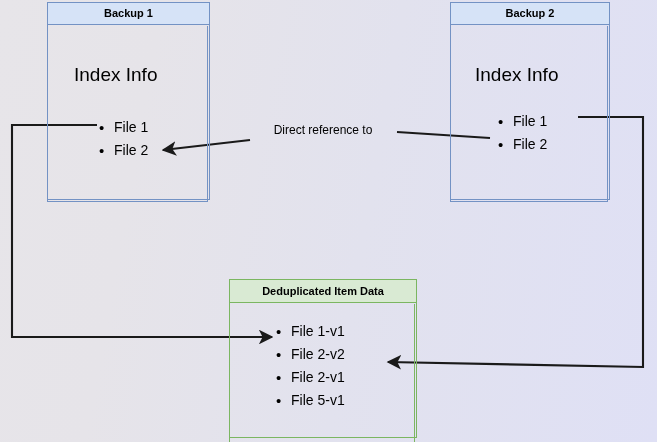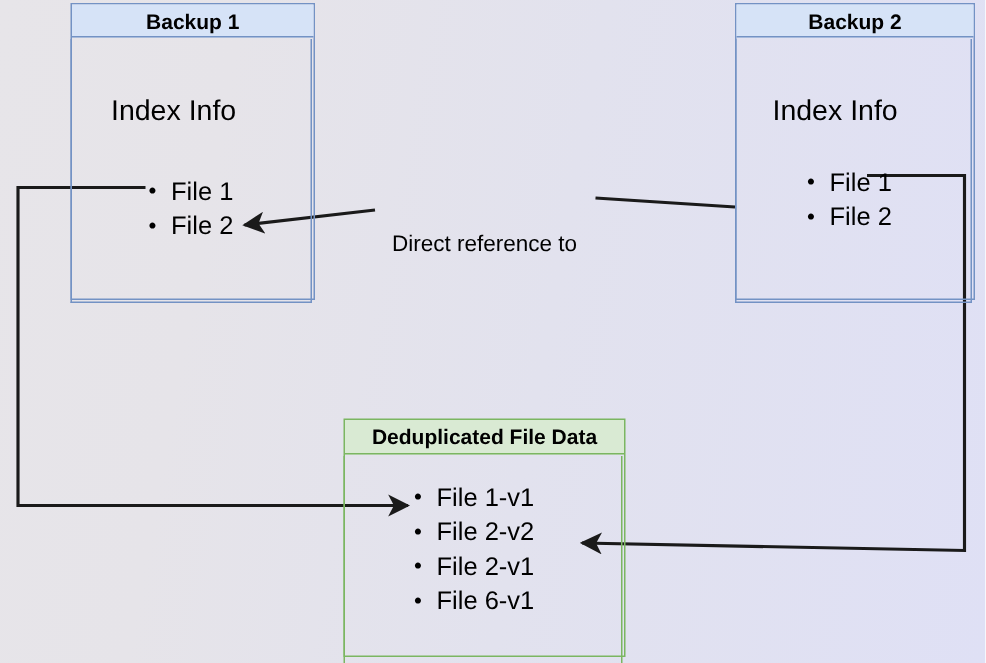--- a/index.html
+++ b/index.html
@@ -31,21 +31,21 @@
   .box {
     position: absolute;
     box-sizing: border-box;
     background: transparent;
   }
   .box-header {
     box-sizing: border-box;
     width: 100%;
     text-align: center;
     font-weight: bold;
-    font-size: 14px;
+    font-size: 11px;
     color: #000000;
     line-height: 1;
     display: flex;
     align-items: center;
     justify-content: center;
   }
   .box-body {
     box-sizing: border-box;
     width: 100%;
     position: relative;
@@ -86,45 +86,44 @@
     color: #000;
     white-space: nowrap;
   }
   .file-list {
     position: absolute;
     margin: 0;
     padding: 0;
     list-style: none;
   }
   .file-list li {
-    font-size: 17px;
+    font-size: 14px;
     color: #000;
     line-height: 23px;
     white-space: nowrap;
     position: relative;
     padding-left: 15px;
   }
   .file-list li::before {
     content: "\2022";
     position: absolute;
     left: 0;
     top: 0;
     font-size: 15px;
     line-height: 23px;
   }
 
   
   .edge-label {
     position: absolute;
-    font-size: 15px;
+    font-size: 12px;
     color: #000;
     line-height: 17px;
     text-align: center;
     white-space: nowrap;
-    margin-top: 32px;
   }
 </style>
 </head>
 <body>
 
 <div id="canvas">
 
   <svg id="wires" viewBox="0 0 657 442" xmlns="http://www.w3.org/2000/svg">
     <defs>
       <marker id="ah" viewBox="0 0 10 10" refX="9" refY="5" markerWidth="7" markerHeight="7" orient="auto-start-reverse">
@@ -144,40 +143,40 @@
     <div class="box-header">Backup 1</div>
     <div class="box-body" style="height:176px;">
       <div class="index-title" style="left:26px; top:38px;">Index Info</div>
       <ul class="file-list" style="left:51px; top:90px;">
         <li>File 1</li>
         <li>File 2</li>
       </ul>
     </div>
   </div>
 
-  <div class="box box-blue" style="left:450px; top:2px; width:160px; height:198px;margin-left:40px;">
+  <div class="box box-blue" style="left:450px; top:2px; width:160px; height:198px;">
     <div class="box-header">Backup 2</div>
     <div class="box-body" style="height:176px;">
       <div class="index-title" style="left:24px; top:38px;">Index Info</div>
       <ul class="file-list" style="left:47px; top:84px;">
         <li>File 1</li>
         <li>File 2</li>
       </ul>
     </div>
   </div>
 
   <div class="box box-green" style="left:229px; top:279px; width:188px; height:159px;">
-    <div class="box-header">Deduplicated File Data</div>
+    <div class="box-header">Deduplicated Item Data</div>
     <div class="box-body" style="height:148px;">
       <div style="height:100%; position:relative;">
         <ul class="file-list" style="left:46px; top:16px;">
           <li>File 1-v1</li>
           <li>File 2-v2</li>
           <li>File 2-v1</li>
-          <li>File 6-v1</li>
+          <li>File 5-v1</li>
         </ul>
       </div>
     </div>
   </div>
 
   <div class="edge-label" style="left:247px; top:122px; width:152px;">
     <div>Direct reference to</div>
   </div>
 
 </div>

